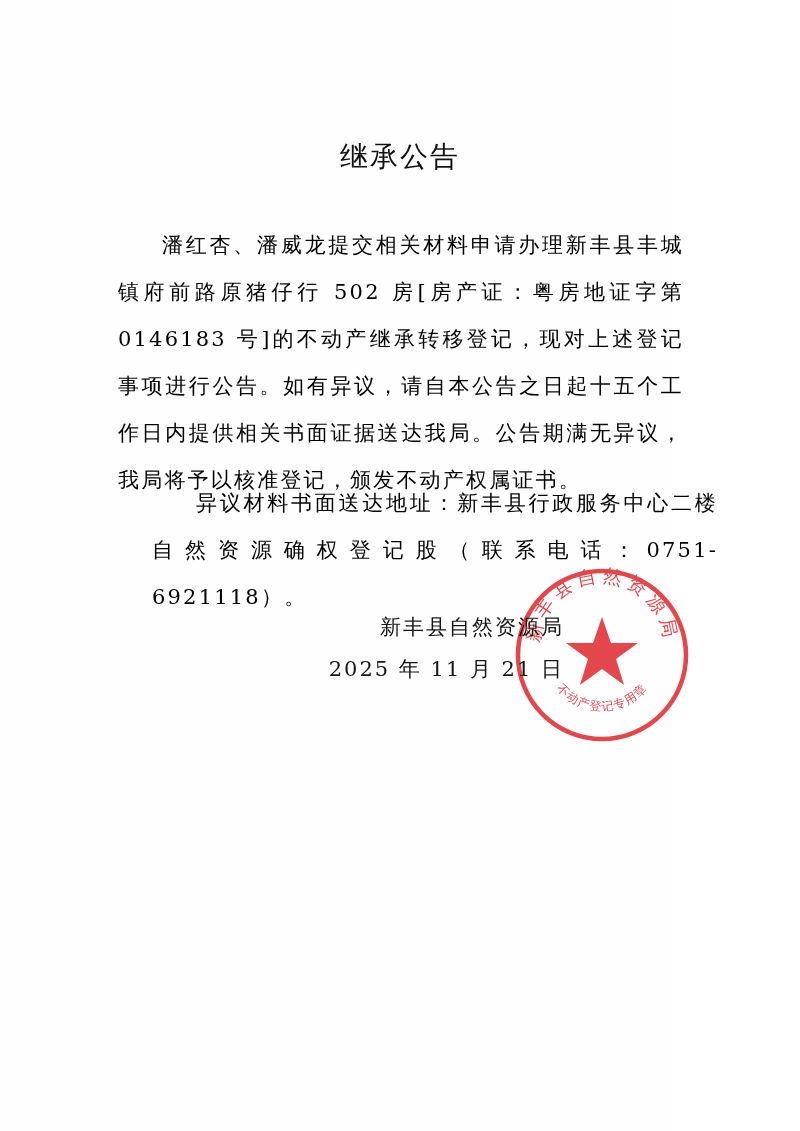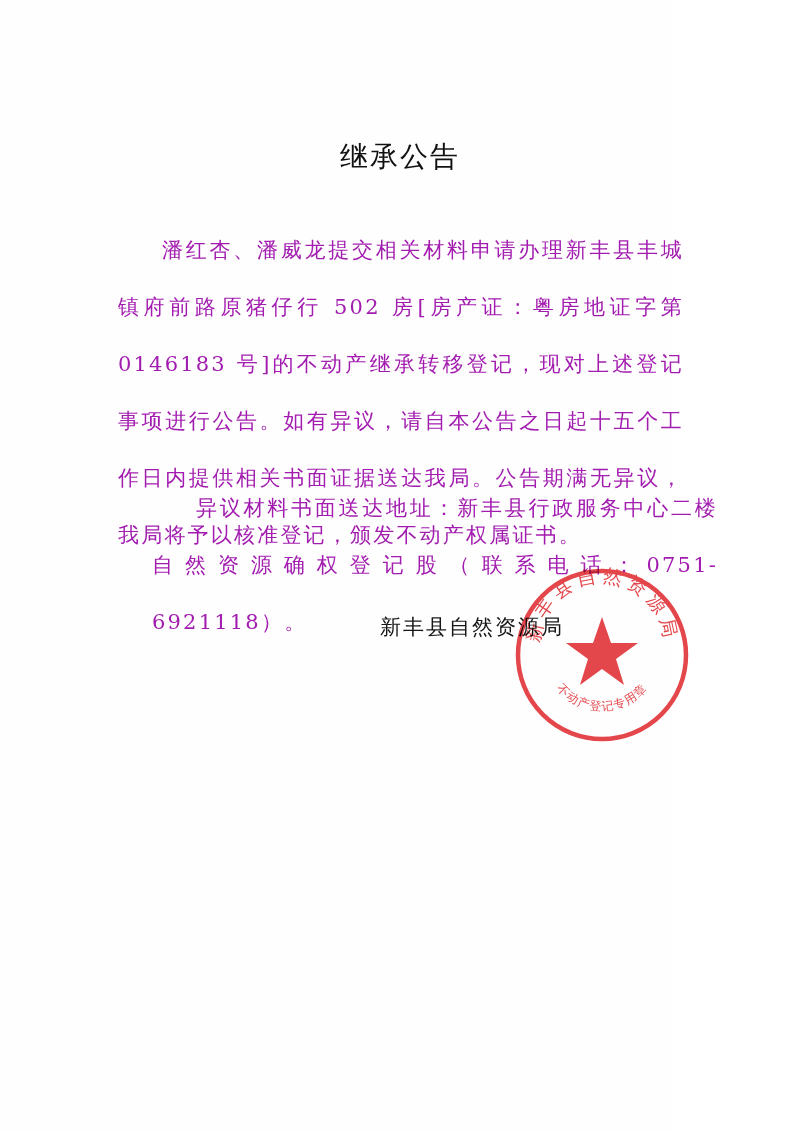--- a/index.html
+++ b/index.html
@@ -18,24 +18,24 @@
     .title {
       position: absolute; top: 138px; left: 0; width: 800px;
       text-align: center;
       font-size: 28px; letter-spacing: 2px;
       font-family: "DejaVu Sans", "Liberation Sans", sans-serif;
       font-weight: normal;
       color: #111;
     }
     .body-text {
       position: absolute; left: 118px; width: 566px;
-      font-size: 21px; line-height: 57px;
+      font-size: 21px; line-height: 47px;
       letter-spacing: 2.2px;
       text-align: justify;
-      color: #a21caf;
+      color: #000000;
     }
     .p1 { top: 222px; }
     .p2 { top: 480px; margin-left: 34px; }
     .body-text p { margin: 0; text-indent: 44px; }
     .sign {
       position: absolute; right: 108px; top: 606px;
       text-align: right;
       font-size: 21px; line-height: 42px; letter-spacing: 2px;
       color: #161616;
       z-index: 2;
@@ -58,20 +58,21 @@
   <div class="body-text p1">
     <p>潘红杏、潘威龙提交相关材料申请办理新丰县丰城镇府前路原猪仔行 502 房[房产证：粤房地证字第 0146183 号]的不动产继承转移登记，现对上述登记事项进行公告。如有异议，请自本公告之日起十五个工作日内提供相关书面证据送达我局。公告期满无异议，我局将予以核准登记，颁发不动产权属证书。</p>
   </div>
 
   <div class="body-text p2">
     <p>异议材料书面送达地址：新丰县行政服务中心二楼自然资源确权登记股（联系电话：0751-6921118）。</p>
   </div>
 
   <div class="sign">
     <div>新丰县自然资源局</div>
+    <div>2025 年 11 月 21 日</div>
   </div>
 
   <svg class="seal" viewBox="0 0 180 180" xmlns="http://www.w3.org/2000/svg">
     <defs>
       <path id="sealTop" d="M 30 95 A 62 62 0 1 1 150 95"></path>
       <path id="sealBottom" d="M 42 120 A 58 58 0 0 0 138 120"></path>
     </defs>
     <circle cx="90" cy="90" r="84" fill="none" stroke="#e0262b" stroke-width="4.5"></circle>
     <text font-family="DejaVu Sans, sans-serif" font-size="19" fill="#e0262b" letter-spacing="5">
       <textPath href="#sealTop" startOffset="50%" text-anchor="middle">新丰县自然资源局</textPath>

